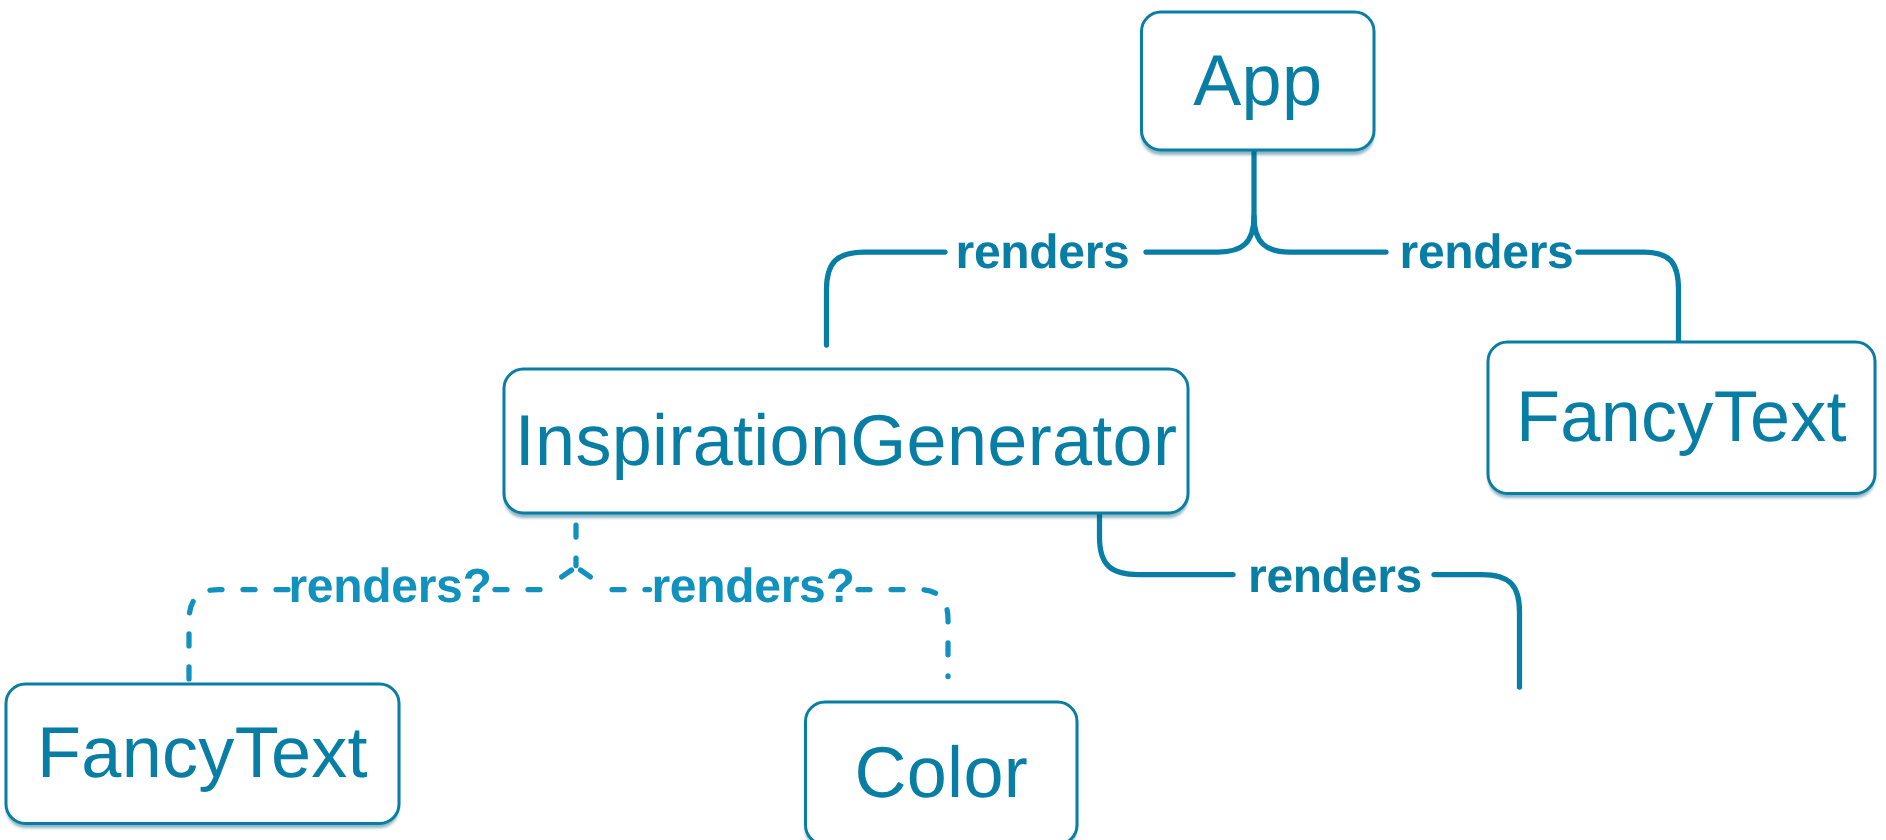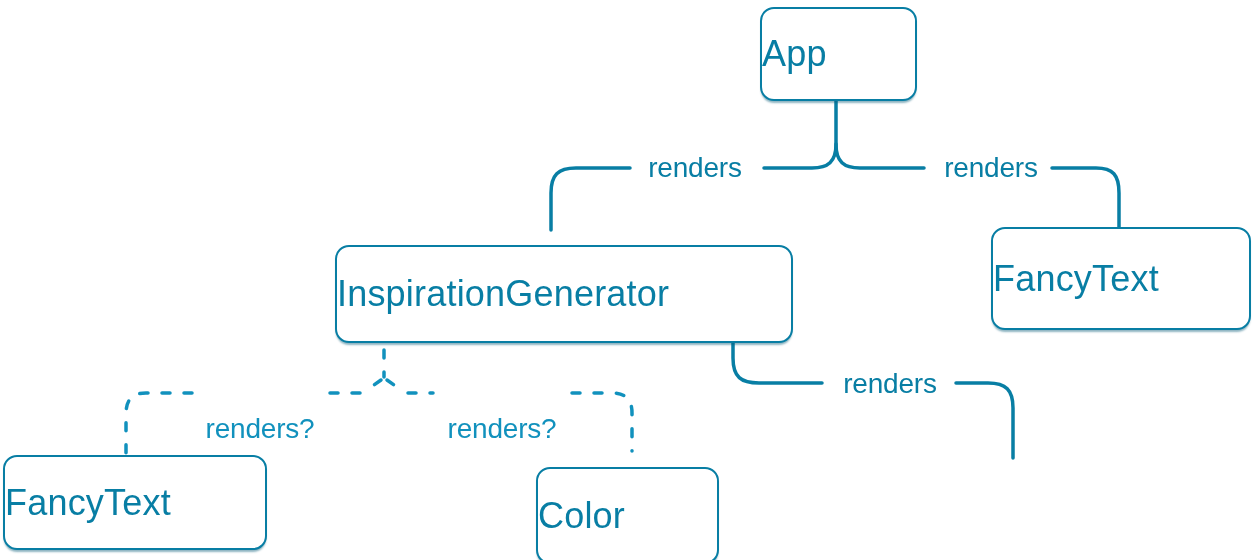--- a/index.html
+++ b/index.html
@@ -19,38 +19,38 @@
   .edges{position:absolute;left:0;top:0;width:1257px;height:560px;}
   .edge{fill:none;stroke-width:3.5px;stroke-linecap:round;stroke-linejoin:round;}
   .edge.solid{stroke:var(--blue-dark);}
   .edge.dashed{stroke:var(--blue-light);stroke-dasharray:8 14;}
   .node{
     position:absolute;
     background:var(--box-bg);
     border:2.5px solid var(--blue-dark);
     border-radius:14px;
     box-shadow:0 3px 2px -1px rgba(7,90,120,.45);
-    display:flex;align-items:center;
+    display:flex;align-items:center;justify-content:center;
     color:var(--blue-dark);
-    font-size:36px;
+    font-size:48px;
     font-weight:400;
     letter-spacing:.2px;
     z-index:2;
   }
   .edge-label{
     position:absolute;
     transform:translate(-50%,-50%);
-    font-size:28px;
-    font-weight:400;
+    font-size:32px;
+    font-weight:700;
     letter-spacing:-.2px;
     white-space:nowrap;
     z-index:1;
   }
   .edge-label.solid-label{color:var(--blue-dark);}
-  .edge-label.dashed-label{color:var(--blue-light);margin-top:38px;}
+  .edge-label.dashed-label{color:var(--blue-light);}
 </style>
 </head>
 <body>
 
 <div class="canvas">
 
   <svg class="edges" viewBox="0 0 1257 560" xmlns="http://www.w3.org/2000/svg">
 
     <path class="edge solid" d="M 836 99 L 836 144 C 836 162 828 168 812 168 L 764 168"></path>
     <path class="edge solid" d="M 836 144 C 836 162 844 168 860 168 L 924 168"></path>

